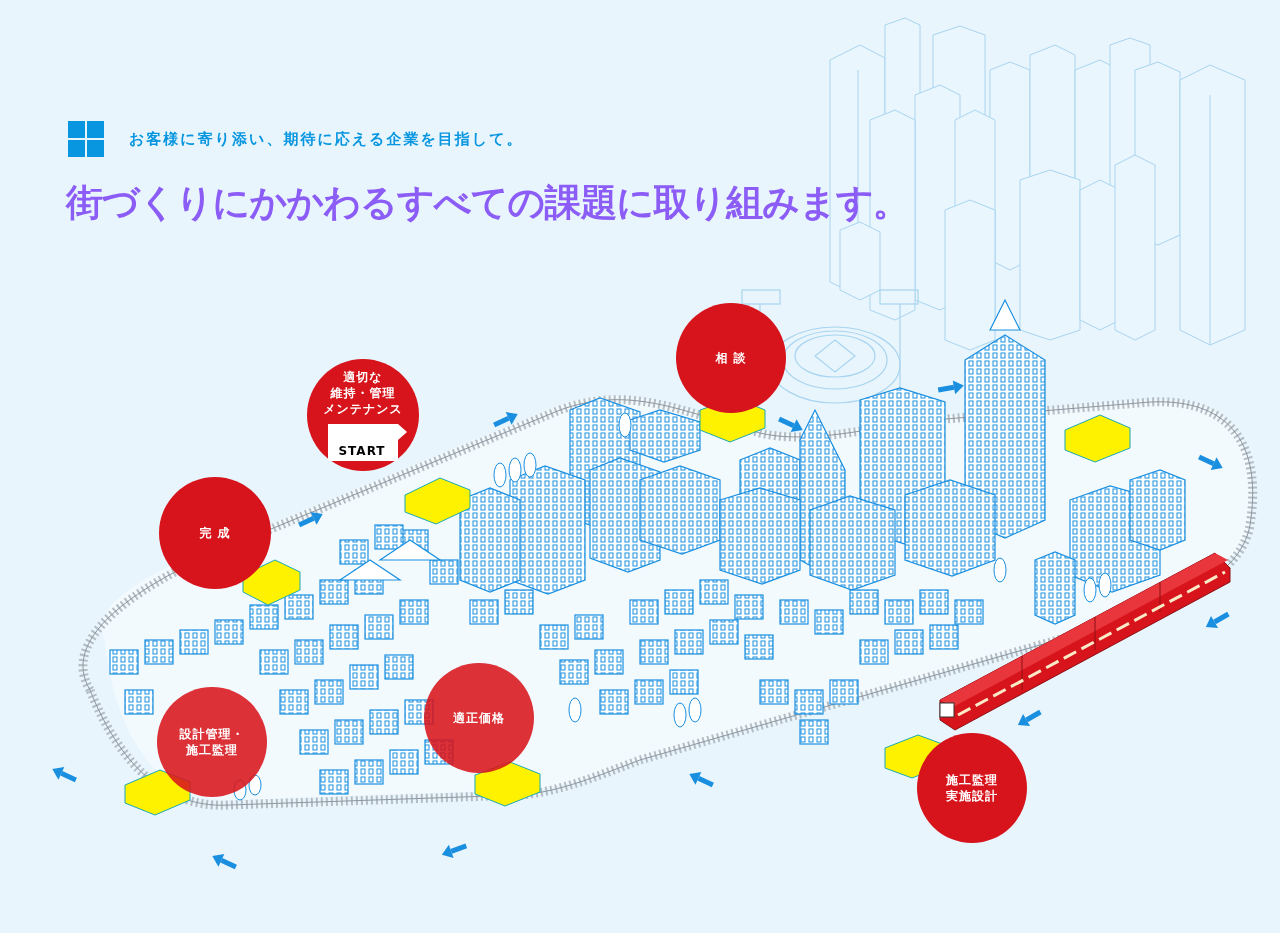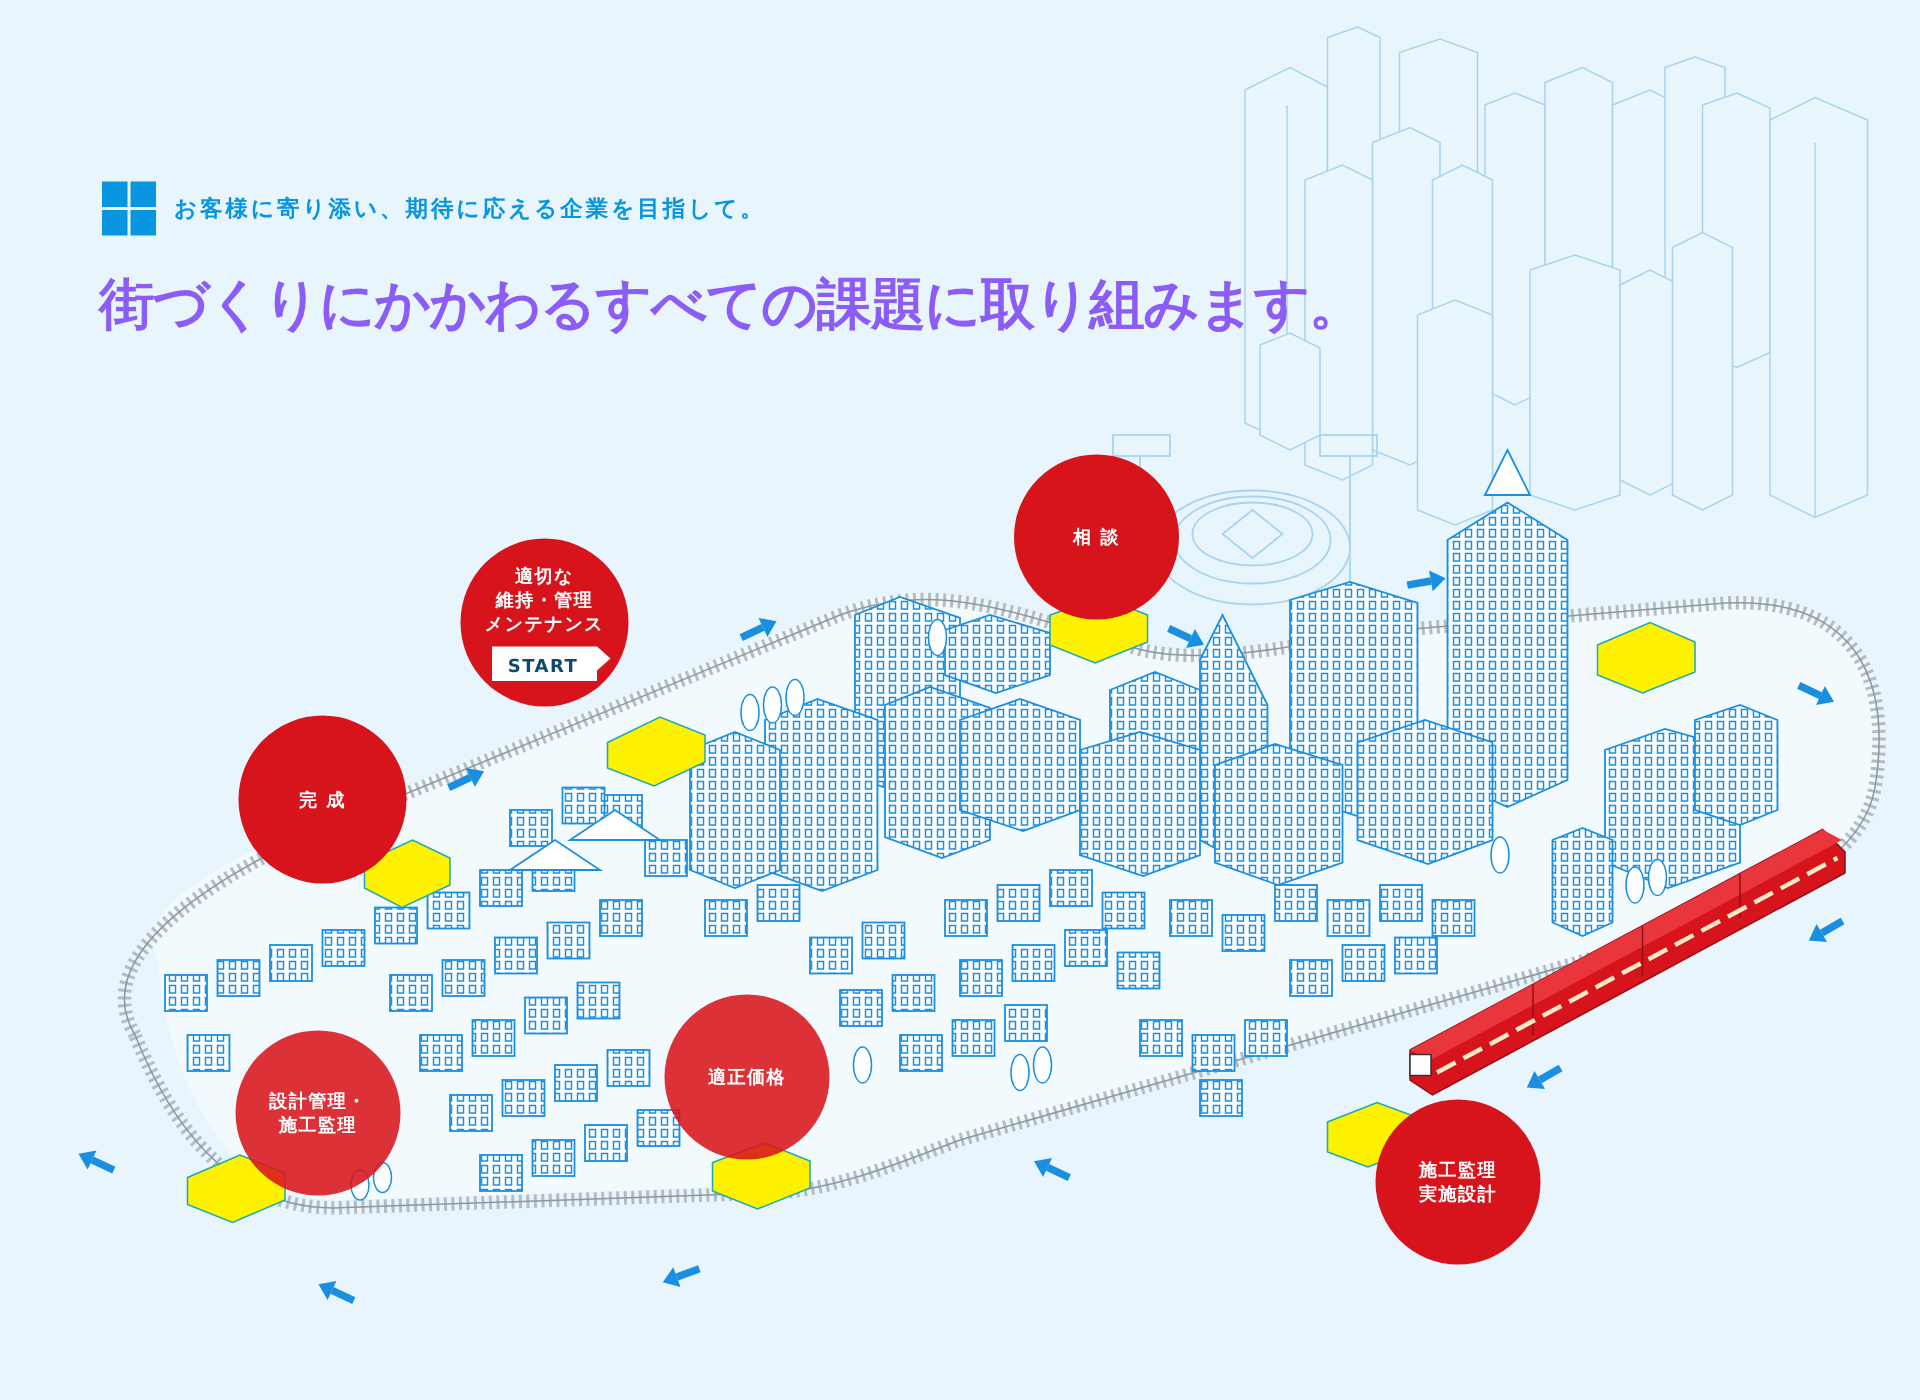--- a/index.html
+++ b/index.html
@@ -1,27 +1,27 @@
 <!DOCTYPE html>
 <html><head>
 <meta charset="utf-8">
 <style>
   html,body{margin:0;padding:0;}
   body{width:1280px;height:933px;background:#e8f5fd;overflow:hidden;position:relative;font-family:"DejaVu Sans","Liberation Sans",sans-serif;}
   .stage{position:absolute;left:0;top:0;width:1280px;height:933px;}
   .bg-svg{position:absolute;left:0;top:0;width:1280px;height:933px;}
-  .tagline{position:absolute;left:68px;top:121px;display:flex;align-items:center;gap:12px;}
+  .tagline{position:absolute;left:68px;top:121px;display:flex;align-items:center;gap:25px;}
   .tag-icon{width:36px;height:36px;display:grid;grid-template-columns:17px 17px;grid-template-rows:17px 17px;gap:2px;}
   .tag-icon span{background:#0896e0;display:block;}
   .tag-text{color:#0896e0;font-size:15px;letter-spacing:2px;font-weight:bold;}
   .headline{position:absolute;left:66px;top:178px;font-size:37px;font-weight:bold;color:#8b5cf6;letter-spacing:-1px;white-space:nowrap;}
   .bubble{position:absolute;border-radius:50%;background:#d7141b;display:flex;flex-direction:column;align-items:center;justify-content:center;color:#fff;font-weight:bold;text-align:center;line-height:1.35;}
   .bubble .lbl{font-size:12px;letter-spacing:1px;}
   .bubble.transparent{background:rgba(215,20,27,0.88);}
-  .start-btn{margin-top:7px;position:relative;background:#fff;color:#0c4a6e;font-size:12px;font-weight:bold;letter-spacing:1px;padding:5px 12px 1px 10px;height:17px;line-height:17px;cursor:pointer;}
+  .start-btn{margin-top:7px;position:relative;background:#fff;color:#000000;font-size:12px;font-weight:bold;letter-spacing:1px;padding:19px 12px 1px 10px;height:17px;line-height:17px;cursor:pointer;}
   .start-btn::after{content:"";position:absolute;right:-9px;top:0;border-top:8.5px solid transparent;border-bottom:8.5px solid transparent;border-left:9px solid #fff;}
 </style>
 </head>
 <body>
 
 <div class="stage">
 
   <svg class="bg-svg" viewBox="0 0 1280 933" xmlns="http://www.w3.org/2000/svg">
     <defs>
       <pattern id="ties" width="8" height="8" patternUnits="userSpaceOnUse">
@@ -265,21 +265,21 @@
   <div class="bubble" style="left:676px;top:303px;width:110px;height:110px;">
     <span class="lbl">相 談</span>
   </div>
 
 
   <div class="bubble" style="left:917px;top:733px;width:110px;height:110px;">
     <span class="lbl">施工監理</span>
     <span class="lbl">実施設計</span>
   </div>
 
-  <div class="bubble transparent" style="left:443px;top:663px;width:110px;height:110px;">
+  <div class="bubble transparent" style="left:424px;top:663px;width:110px;height:110px;">
     <span class="lbl">適正価格</span>
   </div>
 
   <div class="bubble transparent" style="left:157px;top:687px;width:110px;height:110px;">
     <span class="lbl">設計管理・</span>
     <span class="lbl">施工監理</span>
   </div>
 
   <div class="bubble" style="left:159px;top:477px;width:112px;height:112px;">
     <span class="lbl">完 成</span>

